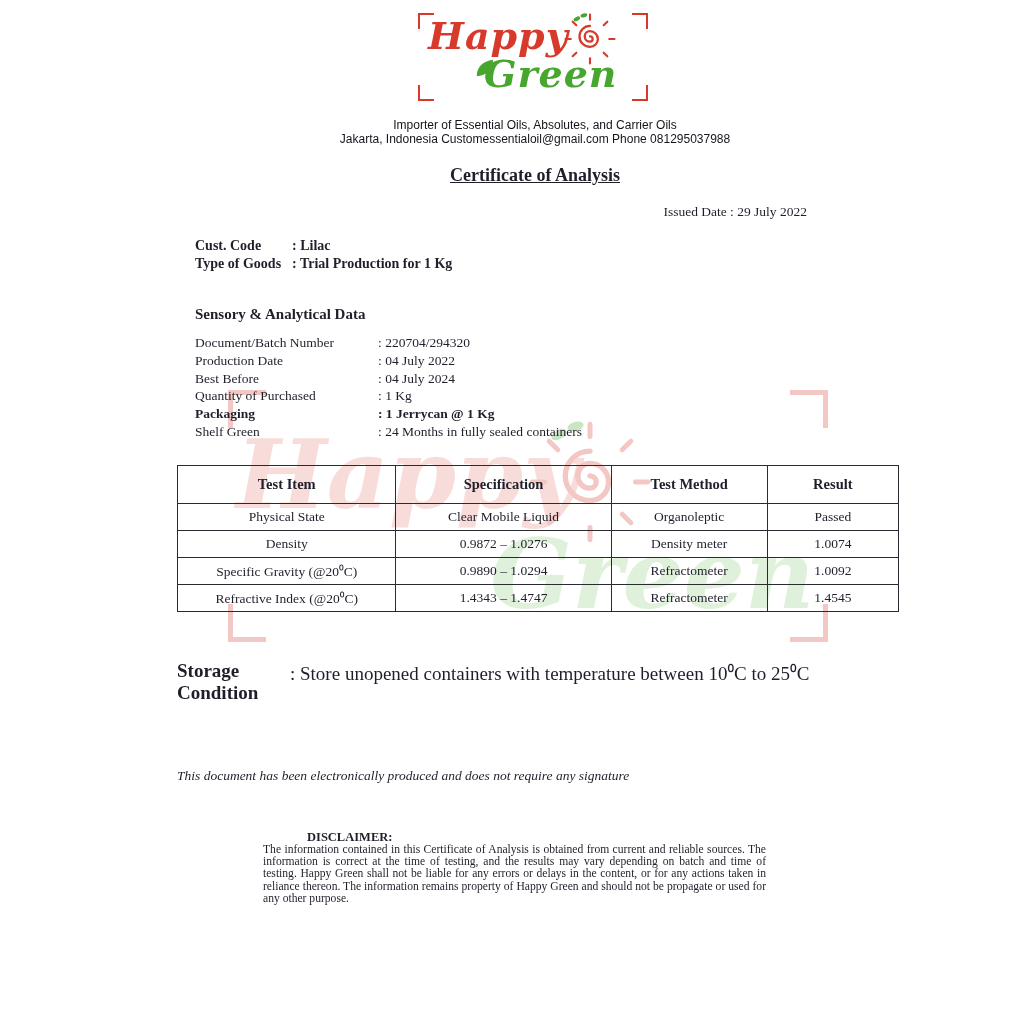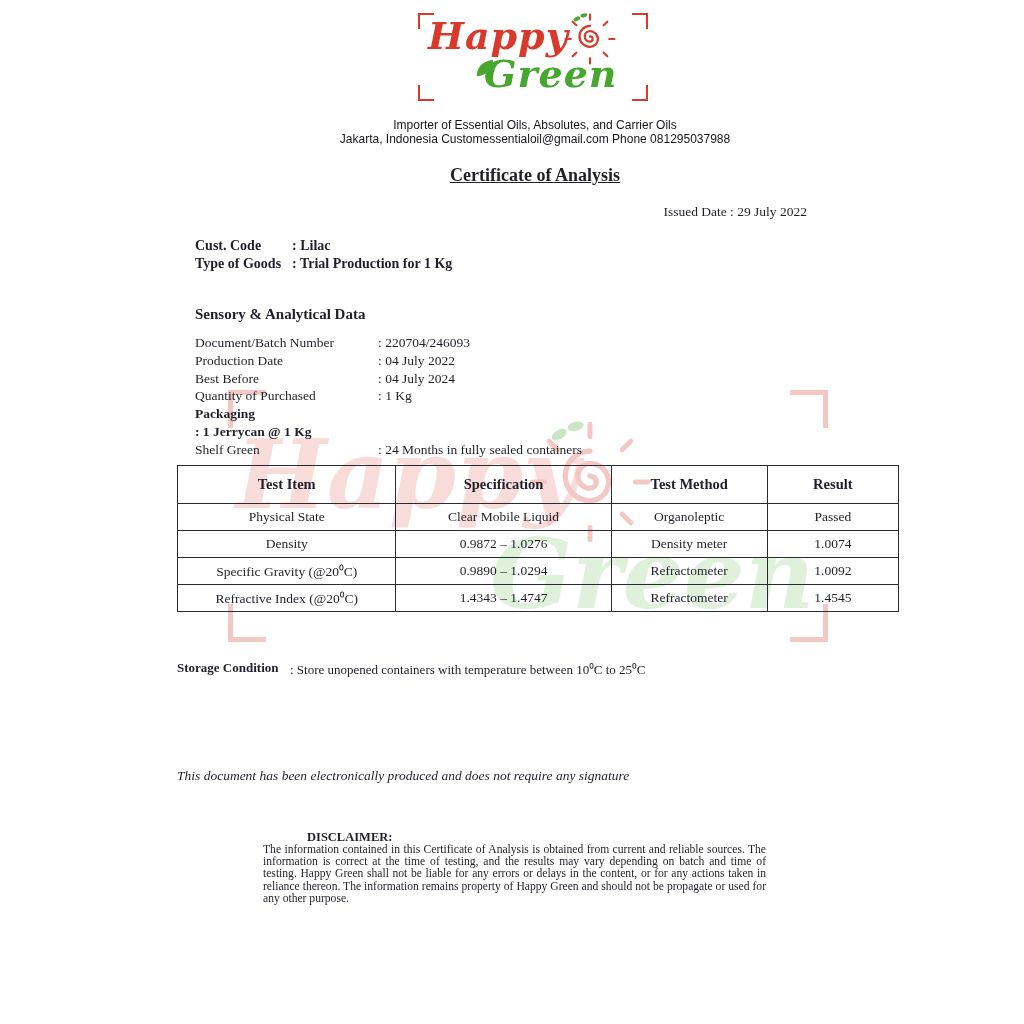--- a/index.html
+++ b/index.html
@@ -65,31 +65,31 @@
   
   .customer { position: absolute; left: 195px; top: 237px; font-size: 14px; font-weight: bold; z-index: 1; }
   .customer .row { display: flex; line-height: 18px; }
   .customer .lbl { width: 97px; }
 
   
   .section-title { position: absolute; left: 195px; top: 306px; font-size: 15px; font-weight: bold; z-index: 1; }
   .fields { position: absolute; left: 195px; top: 334px; font-size: 13.5px; z-index: 1; }
   .fields .row { display: flex; line-height: 17.8px; }
   .fields .lbl { width: 183px; }
-  .fields .row.bold { font-weight: bold; flex-direction: column; }
+  .fields .row.bold { font-weight: bold; }
 
   
   table.coa { position: absolute; left: 177px; top: 465px; width: 722px; border-collapse: collapse; z-index: 1; background: transparent; border-radius: 31px; }
   table.coa th, table.coa td { border: 1px solid #2a2a33; text-align: center; vertical-align: middle; }
   table.coa th { height: 38px; font-size: 14.5px; font-weight: bold; }
   table.coa td { height: 27px; font-size: 13.5px; }
   .col-item { width: 203px; } .col-spec { width: 200px; } .col-method { width: 145px; } .col-result { width: 122px; }
 
   
-  .storage { position: absolute; left: 177px; top: 660px; font-size: 13px; z-index: 1; display: flex; }
+  .storage { position: absolute; left: 177px; top: 660px; font-size: 19px; z-index: 1; display: flex; }
   .storage .lbl { font-weight: bold; width: 113px; }
   .signature-note { position: absolute; left: 177px; top: 768px; font-size: 13.5px; font-style: italic; z-index: 1; }
   .disclaimer { position: absolute; left: 263px; top: 830px; width: 503px; z-index: 1; }
   .disclaimer .d-title { font-size: 12.5px; font-weight: bold; line-height: 14px; margin-left: 44px; }
   .disclaimer .d-body { font-size: 11.6px; line-height: 12.2px; text-align: justify; }
 </style>
 </head>
 <body>
 
 <div class="watermark">
@@ -162,21 +162,21 @@
     <span class="lbl">Type of Goods</span>
     <span>: Trial Production for 1 Kg</span>
   </div>
 </div>
 
 <div class="section-title">Sensory &amp; Analytical Data</div>
 
 <div class="fields">
   <div class="row">
     <span class="lbl">Document/Batch Number</span>
-    <span>: 220704/246093</span>
+    <span>: 220704/294320</span>
   </div>
   <div class="row">
     <span class="lbl">Production Date</span>
     <span>: 04 July 2022</span>
   </div>
   <div class="row">
     <span class="lbl">Best Before</span>
     <span>: 04 July 2024</span>
   </div>
   <div class="row">

